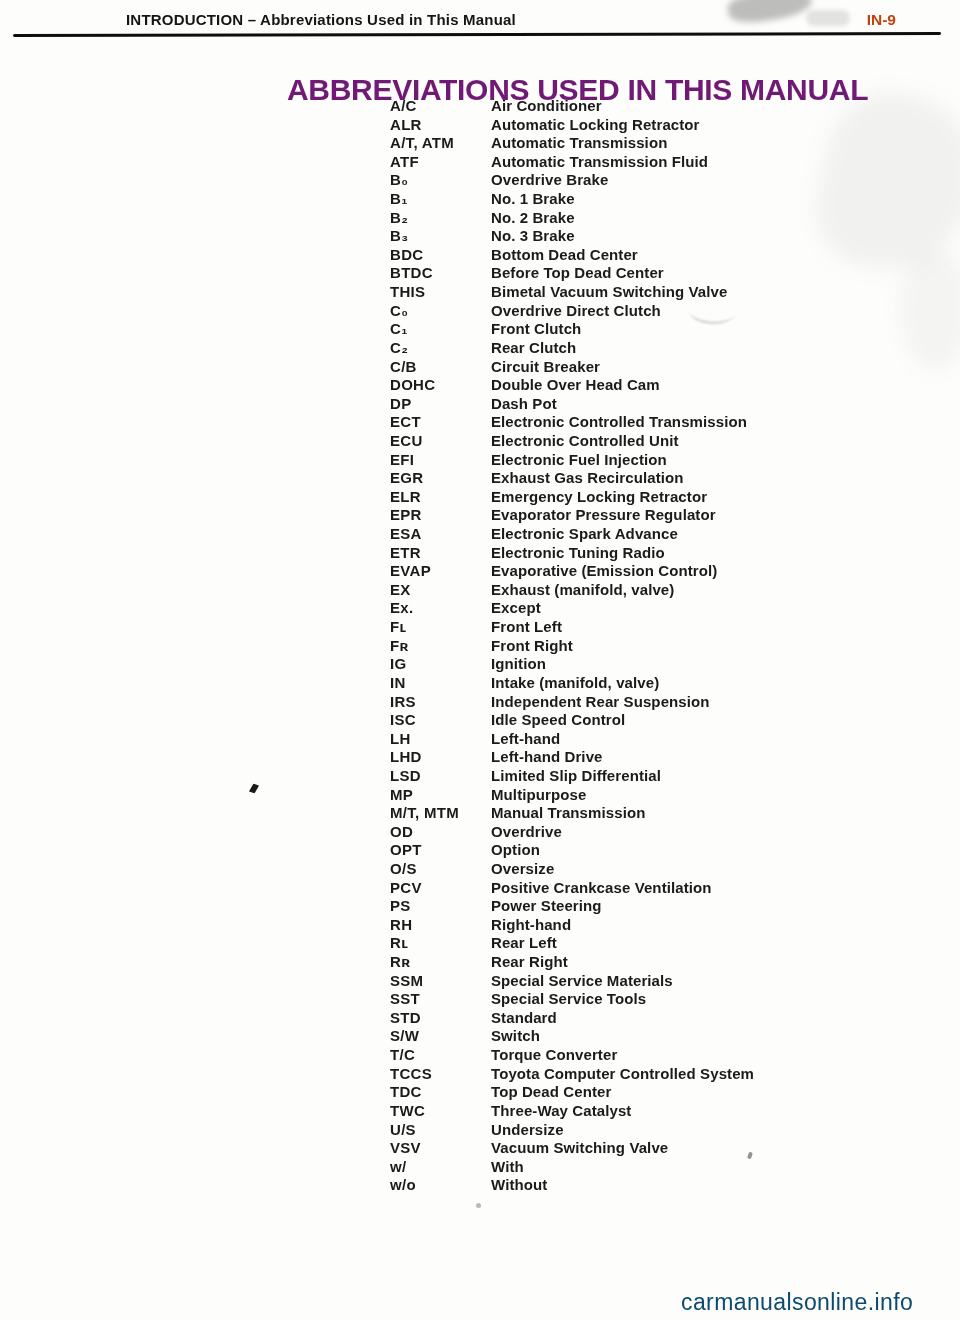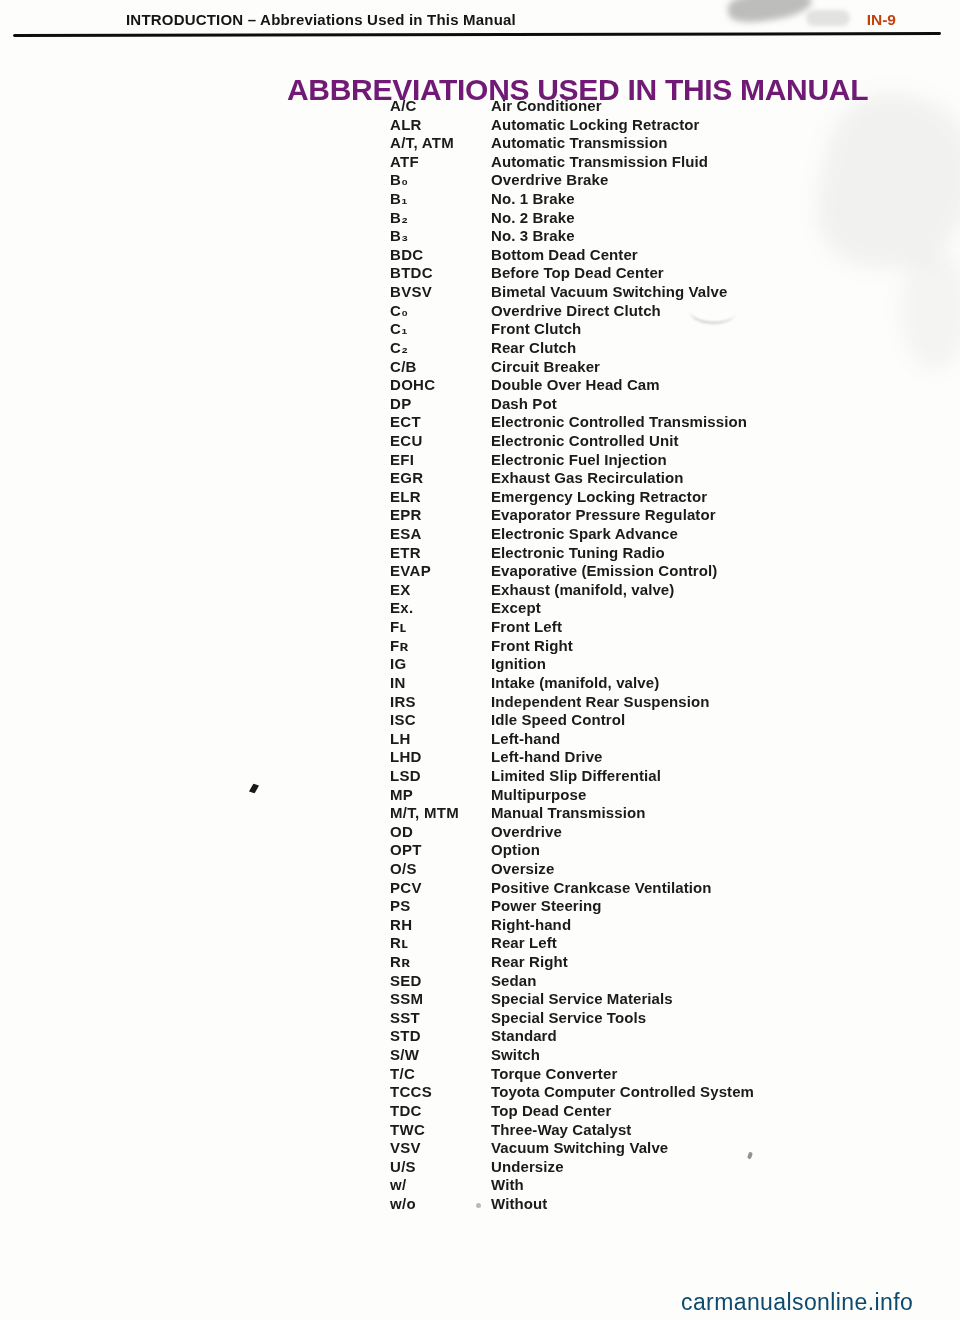--- a/index.html
+++ b/index.html
@@ -196,21 +196,21 @@
       <span class="abbr-code">BDC</span>
       <span class="abbr-meaning">Bottom Dead Center</span>
     </div>
 
     <div class="abbr-row">
       <span class="abbr-code">BTDC</span>
       <span class="abbr-meaning">Before Top Dead Center</span>
     </div>
 
     <div class="abbr-row">
-      <span class="abbr-code">BVSV</span>
+      <span class="abbr-code">THIS</span>
       <span class="abbr-meaning">Bimetal Vacuum Switching Valve</span>
     </div>
 
     <div class="abbr-row">
       <span class="abbr-code">C₀</span>
       <span class="abbr-meaning">Overdrive Direct Clutch</span>
     </div>
 
     <div class="abbr-row">
       <span class="abbr-code">C₁</span>
@@ -381,24 +381,20 @@
     <div class="abbr-row">
       <span class="abbr-code">Rʟ</span>
       <span class="abbr-meaning">Rear Left</span>
     </div>
 
     <div class="abbr-row">
       <span class="abbr-code">Rʀ</span>
       <span class="abbr-meaning">Rear Right</span>
     </div>
 
-    <div class="abbr-row">
-      <span class="abbr-code">SED</span>
-      <span class="abbr-meaning">Sedan</span>
-    </div>
 
     <div class="abbr-row">
       <span class="abbr-code">SSM</span>
       <span class="abbr-meaning">Special Service Materials</span>
     </div>
 
     <div class="abbr-row">
       <span class="abbr-code">SST</span>
       <span class="abbr-meaning">Special Service Tools</span>
     </div>
@@ -427,27 +423,27 @@
       <span class="abbr-code">TDC</span>
       <span class="abbr-meaning">Top Dead Center</span>
     </div>
 
     <div class="abbr-row">
       <span class="abbr-code">TWC</span>
       <span class="abbr-meaning">Three-Way Catalyst</span>
     </div>
 
     <div class="abbr-row">
+      <span class="abbr-code">U/S</span>
+      <span class="abbr-meaning">Undersize</span>
+    </div>
+
+    <div class="abbr-row">
       <span class="abbr-code">VSV</span>
       <span class="abbr-meaning">Vacuum Switching Valve</span>
-    </div>
-
-    <div class="abbr-row">
-      <span class="abbr-code">U/S</span>
-      <span class="abbr-meaning">Undersize</span>
     </div>
 
     <div class="abbr-row">
       <span class="abbr-code">w/</span>
       <span class="abbr-meaning">With</span>
     </div>
 
     <div class="abbr-row">
       <span class="abbr-code">w/o</span>
       <span class="abbr-meaning">Without</span>

